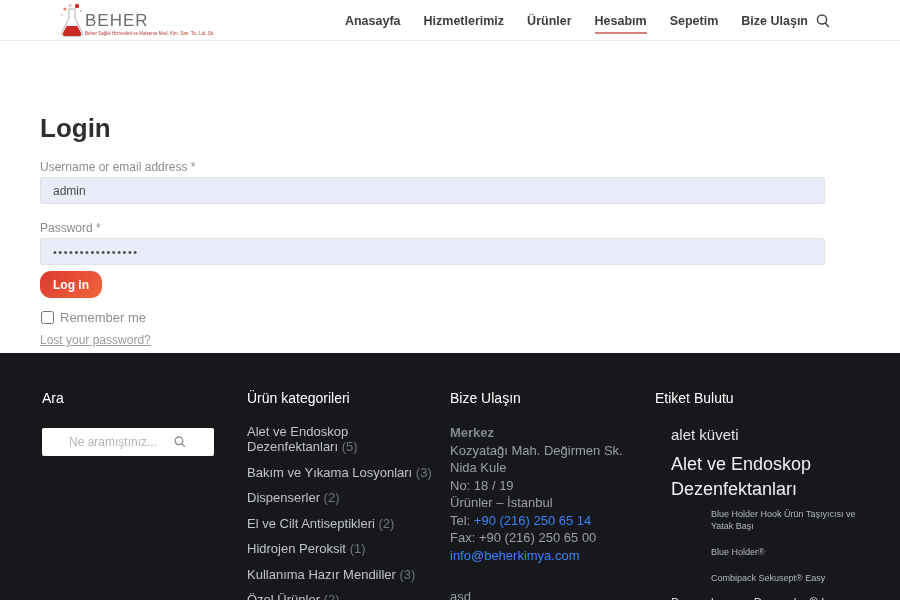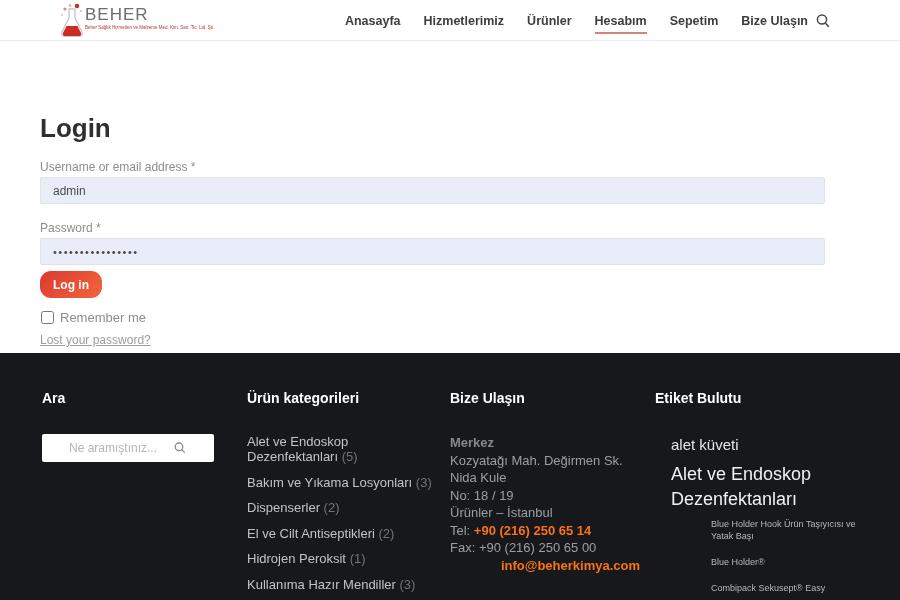--- a/index.html
+++ b/index.html
@@ -2,21 +2,21 @@
 <html><head>
 <meta charset="utf-8">
 <style>
   * { margin:0; padding:0; box-sizing:border-box; }
   html,body { width:900px; height:600px; overflow:hidden; background:#fff;
               font-family:"Liberation Sans", sans-serif; }
 
   
   .header { position:relative; height:41px; background:#fff; border-bottom:1px solid #ebebeb; }
   .logo { position:absolute; left:55px; top:3px; display:flex; align-items:flex-end; }
-  .logo-text-wrap { margin-left:-4px; padding-bottom:9px; }
+  .logo-text-wrap { margin-left:-4px; padding-bottom:3px; }
   .logo-name { font-size:17px; letter-spacing:1px; color:#6d6d6d; font-weight:normal; line-height:1; }
   .logo-tagline { font-size:4.5px; color:#b43a35; margin-top:2px; white-space:nowrap; }
   .nav { position:absolute; right:92px; top:0; height:41px; display:flex; align-items:center; gap:23px; }
   .nav-item { position:relative; font-size:12.5px; font-weight:bold; color:#3d3d3d; cursor:pointer; white-space:nowrap; }
   .nav-item.active::after { content:""; position:absolute; left:0; right:0; bottom:-6px; height:2px; background:#d2837c; }
   .hdr-search { position:absolute; right:68px; top:12px; width:18px; height:18px; cursor:pointer; }
 
   
   .main { position:relative; height:311px; background:#fff; }
   .page-title { position:absolute; left:40px; top:72px; font-size:26px; font-weight:bold; color:#2f2f2f; }
@@ -35,34 +35,34 @@
   .remember-row { position:absolute; left:41px; top:269px; display:flex; align-items:center; gap:6px; }
   .remember-row input { width:13px; height:13px; cursor:pointer; }
   .remember-label { font-size:13px; color:#8e8e8e; }
   .lost-link { position:absolute; left:40px; top:292px; font-size:12px; color:#9c9c9c;
                text-decoration:underline; cursor:pointer; }
 
   
   .footer { position:absolute; top:353px; left:0; width:900px; height:247px;
             background:#16181c; overflow:hidden; }
   .f-col { position:absolute; top:37px; }
-  .f-head { font-size:14px; font-weight:bold; color:#fff; margin-bottom:28px; }
+  .f-head { font-size:14px; font-weight:normal; color:#fff; margin-bottom:18px; }
   .f-col1 { left:42px; width:172px; }
   .f-search { display:flex; align-items:center; width:172px; height:28px; background:#fff;
               border-radius:2px; padding:0 27px; margin-top:22px; }
   .f-search input { flex:1; border:none; outline:none; font-size:12px; color:#444; min-width:0;
                     font-family:"Liberation Sans", sans-serif; }
   .f-search input::placeholder { color:#b5b5b5; }
   .f-col2 { left:247px; width:185px; }
   .cat-item { font-size:13px; color:#c1c4c7; margin-bottom:10.5px; cursor:pointer; }
   .cat-count { color:#70757a; }
   .f-col3 { left:450px; width:190px; }
   .c-line { font-size:13px; color:#9b9fa4; line-height:17.5px; }
   .c-branch { font-weight:bold; color:#84898f; }
-  .c-strong { color:#f97316; font-weight:bold;text-align:right; }
+  .c-strong { color:#3b82f6; font-weight:normal; }
   .c-note { margin-top:24px; }
   .f-col4 { left:655px; width:218px; }
   .tagcloud { line-height:1.35; }
   .tag { display:inline-block; margin:0 7px 7px 16px; cursor:pointer; }
   .t-xl { font-size:22px; color:#f4f5f6; }
   .t-lg { font-size:18px; color:#eff0f1; }
   .t-md { font-size:15px; color:#e4e6e8; }
   .t-sm { font-size:13px; color:#d3d6d9; }
   .t-s2 { font-size:12px; color:#cfd2d5; }
   .t-2x { font-size:9px;  color:#b4b8bc;padding-left:40px; }

